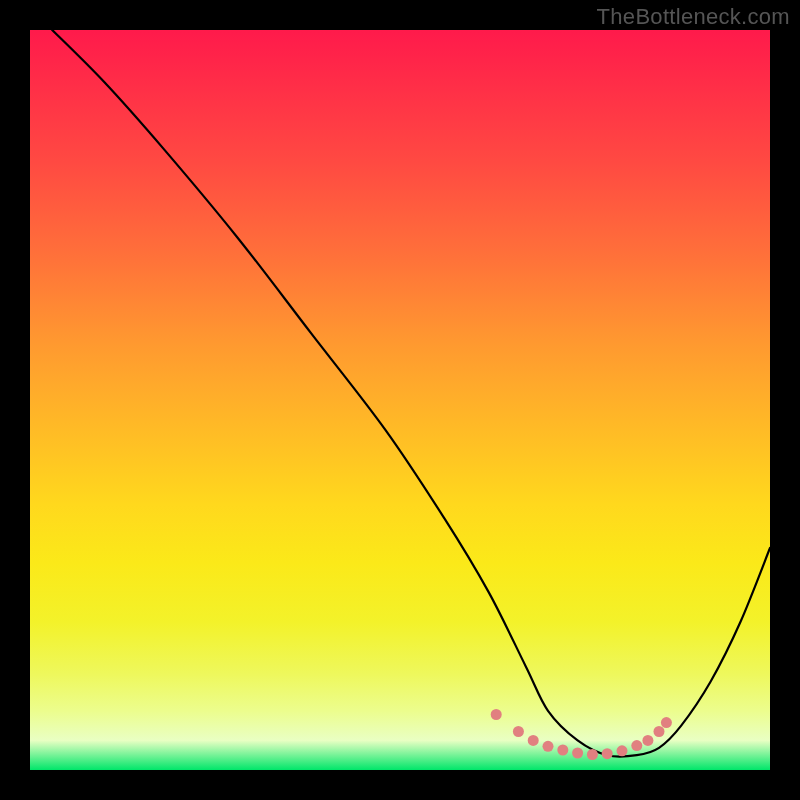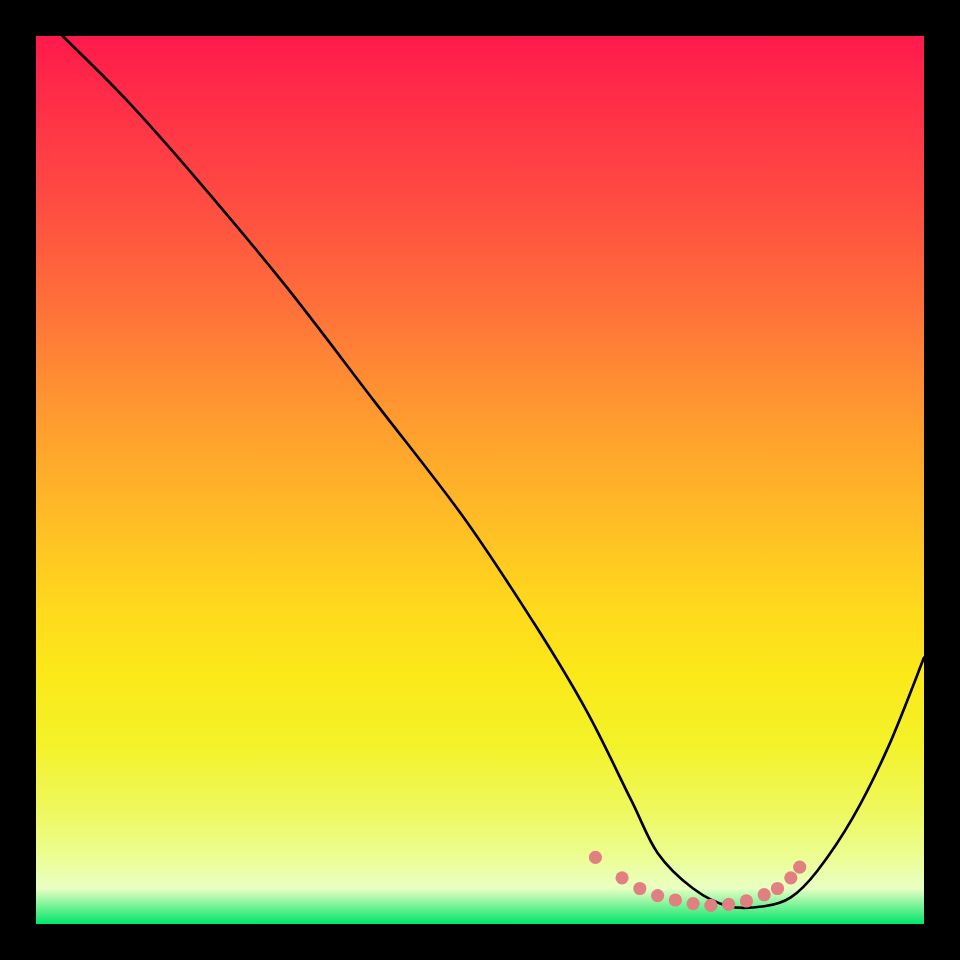--- a/index.html
+++ b/index.html
@@ -58,20 +58,21 @@
   svg.curve {
     position: absolute;
     left: 0; top: 0;
     width: 100%; height: 100%;
   }
 </style>
 </head>
 <body>
 
 <div class="frame">
+  <div class="watermark">TheBottleneck.com</div>
 
   <div class="plot-area">
     <div class="gradient"></div>
 
     <svg class="curve" viewBox="0 0 740 740" preserveAspectRatio="none">
       <path id="curve-path" fill="none" stroke="#000000" stroke-width="2.2" stroke-linecap="round" d="M22.2,0.0 C30.8,8.6 55.5,32.1 74.0,51.8 C92.5,71.5 111.0,92.5 133.2,118.4 C155.4,144.3 182.5,176.4 207.2,207.2 C231.9,238.0 256.5,271.3 281.2,303.4 C305.9,335.5 333.0,368.8 355.2,399.6 C377.4,430.4 397.1,461.3 414.4,488.4 C431.7,515.5 445.2,537.7 458.8,562.4 C472.4,587.1 485.9,616.7 495.8,636.4 C505.7,656.1 509.4,668.5 518.0,680.8 C526.6,693.1 537.7,703.0 547.6,710.4 C557.5,717.8 567.3,722.7 577.2,725.2 C587.1,727.7 598.2,726.4 606.8,725.2 C615.4,724.0 621.6,722.7 629.0,717.8 C636.4,712.9 642.6,706.7 651.2,695.6 C659.8,684.5 670.9,668.5 680.8,651.2 C690.7,633.9 700.5,614.2 710.4,592.0 C720.3,569.8 735.1,530.3 740.0,518.0"></path>
       <g id="highlight-dots">
           <circle cx="466.2" cy="684.5" r="5.5" fill="#e18080"></circle>
           <circle cx="488.4" cy="701.5" r="5.5" fill="#e18080"></circle>
           <circle cx="503.2" cy="710.4" r="5.5" fill="#e18080"></circle>

